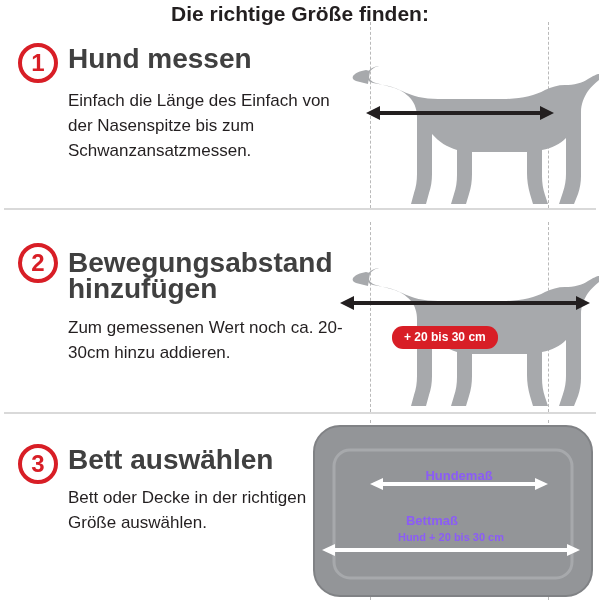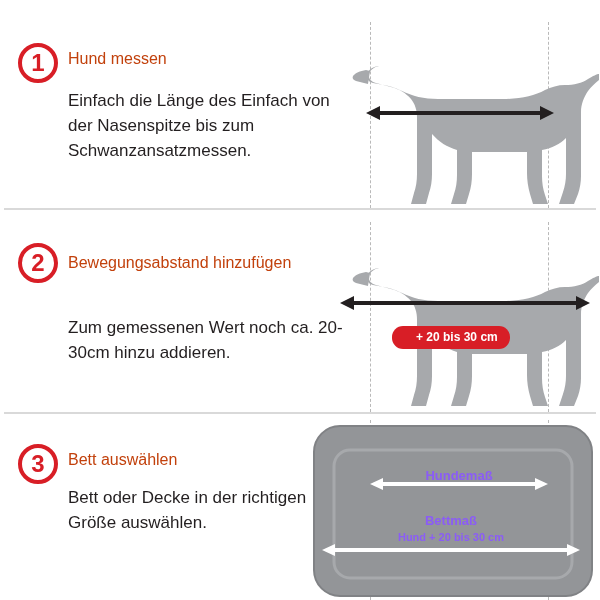--- a/index.html
+++ b/index.html
@@ -33,21 +33,21 @@
     position:absolute;
     width:40px;height:40px;border-radius:50%;
     border:4px solid #d81e26;
     color:#d81e26;
     font-size:24px;font-weight:bold;
     display:flex;align-items:center;justify-content:center;
     box-sizing:border-box;
   }
   .steptitle{
     position:absolute;
-    font-size:16px;font-weight:normal;color:#c2410c;
+    font-size:28px;font-weight:bold;color:#404040;
     line-height:26px;
   }
   .steptext{
     position:absolute;
     font-size:17px;color:#231f20;line-height:25px;
   }
 
   
   .vdash{
     position:absolute;width:0;border-left:1px dashed #b9b9b9;
@@ -59,38 +59,39 @@
 
   
   .arrowwrap{position:absolute;}
   .arrowwrap svg{display:block;}
 
   .badge{
     position:absolute;
     background:#d81e26;color:#ffffff;
     font-size:12px;font-weight:bold;
     border-radius:11px;
-    padding:4px 12px 5px 24px;
+    padding:4px 12px 5px 12px;
     white-space:nowrap;
   }
 
   
   .bedwrap{position:absolute;}
   .bedlabel{
     position:absolute;color:#8b5cf6;font-weight:bold;text-align:center;
   }
   .bedlabel.one{font-size:13px;}
   .bedlabel.two{font-size:13px;}
   .bedlabel.three{font-size:11px;}
 </style>
 </head>
 <body>
 
 <div class="page">
 
+  <div class="title">Die richtige Größe finden:</div>
 
   <div class="hr a"></div>
   <div class="hr b"></div>
 
   <div class="step">
     <div class="num" style="left:18px;top:43px;">1</div>
     <div class="steptitle" style="left:68px;top:46px;width:260px;">Hund messen</div>
     <div class="steptext" style="left:68px;top:88px;width:270px;">Einfach die Länge des Einfach von der Nasenspitze bis zum Schwanzansatzmessen.</div>
   </div>
 
@@ -180,16 +181,16 @@
   </div>
   <div class="bedlabel one" style="left:370px;top:468px;width:178px;">Hundemaß</div>
 
   <div class="arrowwrap" style="left:322px;top:542px;">
     <svg width="258" height="16" viewBox="0 0 258 16">
       <line x1="9" y1="8" x2="249" y2="8" stroke="#ffffff" stroke-width="4"></line>
       <polygon points="0,8 13,2 13,14" fill="#ffffff"></polygon>
       <polygon points="258,8 245,2 245,14" fill="#ffffff"></polygon>
     </svg>
   </div>
-  <div class="bedlabel two" style="left:322px;top:513px;width:258px;">Bettmaß</div>
+  <div class="bedlabel two" style="left:303px;top:513px;width:258px;">Bettmaß</div>
   <div class="bedlabel three" style="left:322px;top:531px;width:258px;">Hund + 20 bis 30 cm</div>
 
 </div>
 
 </body></html>

